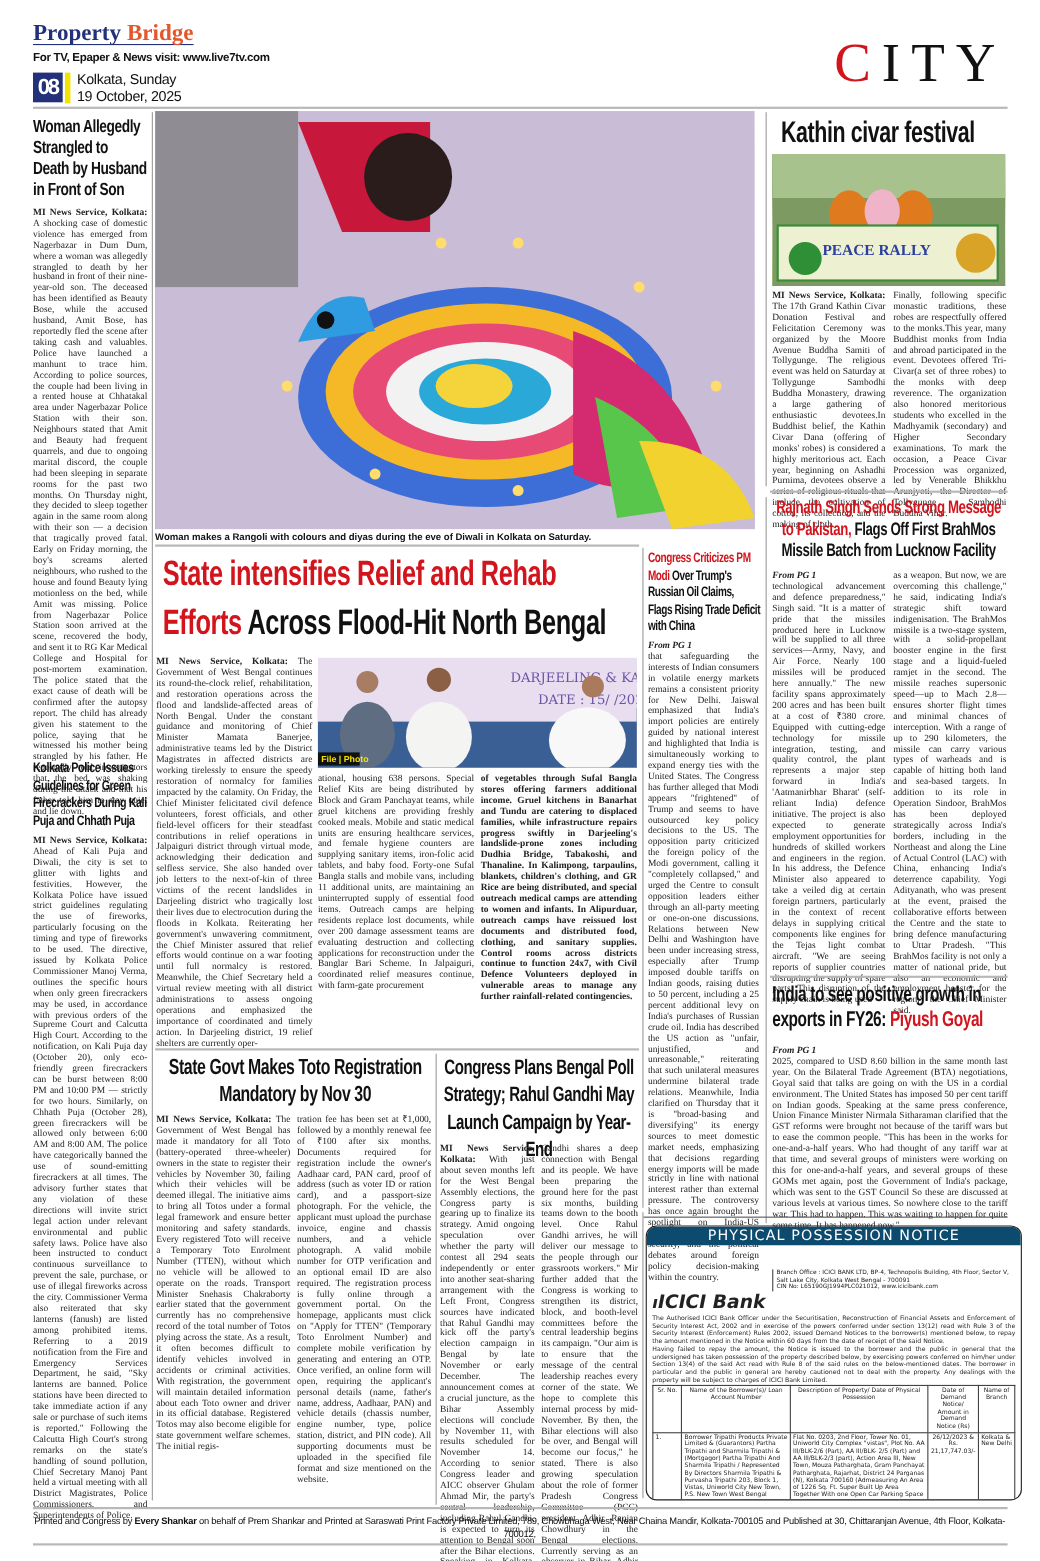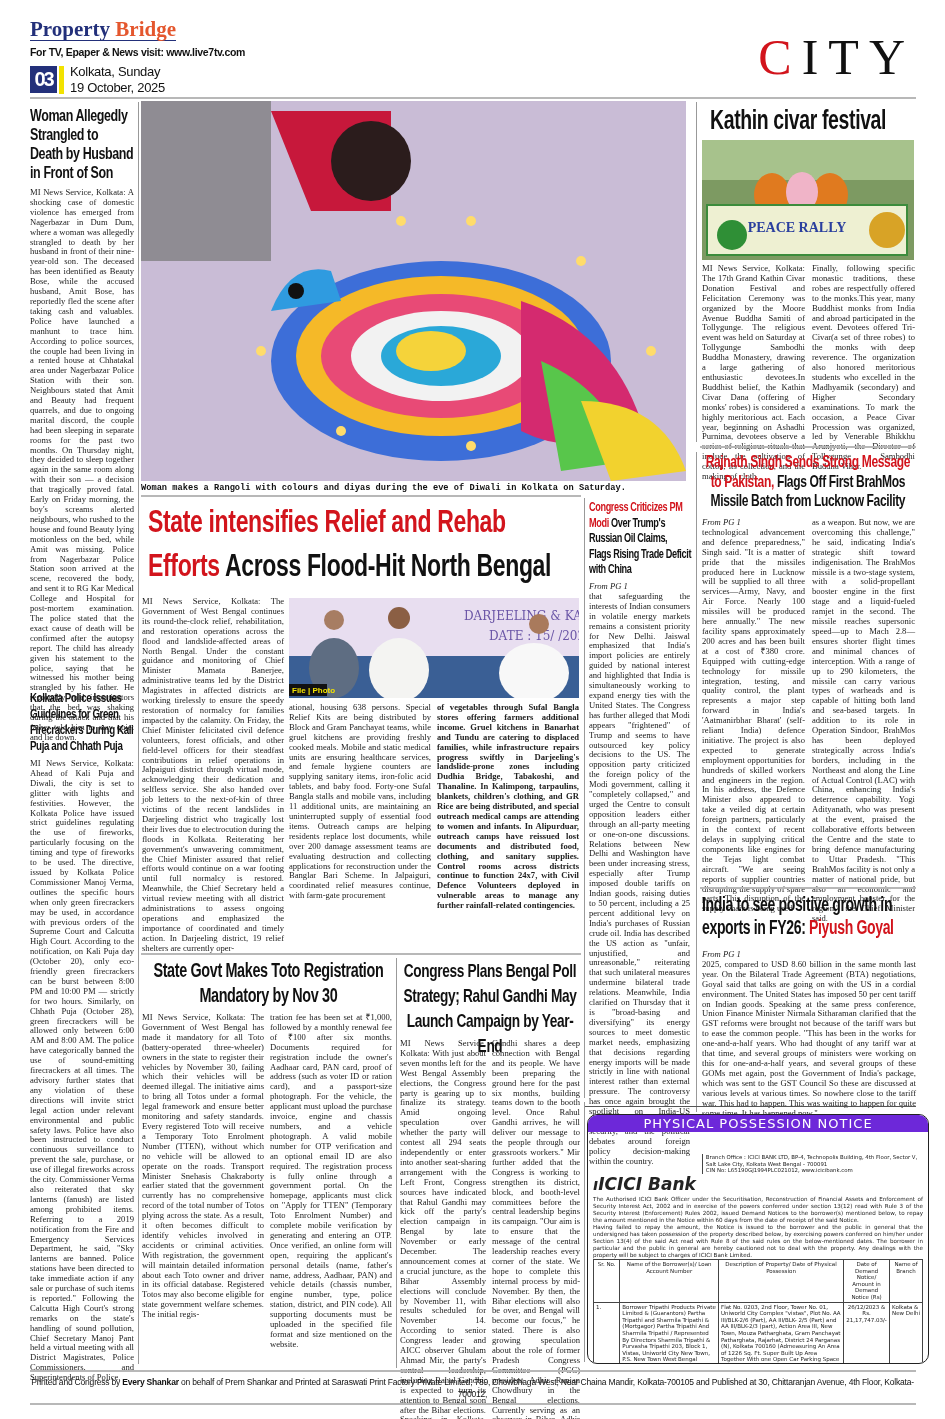--- a/index.html
+++ b/index.html
@@ -1,56 +1,56 @@
 <!DOCTYPE html>
 <html><head>
 <meta charset="utf-8">
 <style>
 *{box-sizing:border-box;margin:0;padding:0}
 body{width:945px;height:1419px;background:#fff;font-family:"DejaVu Serif",serif;color:#111;position:relative;overflow:hidden}
 .abs{position:absolute}
 .cond{font-family:"Liberation Sans",sans-serif;font-weight:bold;letter-spacing:-0.5px;transform-origin:left top}
 .body-text{font-family:"Liberation Serif",serif;font-size:8.6px;line-height:9.9px;text-align:justify;color:#222;hyphens:auto}
-.body-text b{font-weight:normal}
+.body-text b{font-weight:bold}
 .red{color:#d2141c}
 .vline{position:absolute;width:1px;background:#999}
 .hline{position:absolute;height:2px;background:#b8b8b8}
 
 .mast{left:30px;top:18px;font-family:"Liberation Serif",serif;font-weight:bold;font-size:21px;color:#23307a;border-bottom:1.5px solid #23307a;line-height:22px}
 .mast .india{color:#e4572e}
 .visit{left:30px;top:46px;font-family:"Liberation Sans",sans-serif;font-size:10.5px;font-weight:bold;letter-spacing:-0.3px}
 .pagebox{left:30px;top:66px;width:27px;height:27px;background:#23307a;color:#fff;font-family:"Liberation Sans",sans-serif;font-weight:bold;font-size:20px;line-height:27px;text-align:center;letter-spacing:-2px}
 .yellowbar{left:59px;top:66px;width:5px;height:28px;background:#f2e200}
 .dateline{left:70px;top:64px;font-family:"Liberation Sans",sans-serif;font-weight:normal;font-size:13px;line-height:16px;letter-spacing:-0.3px}
 .city{right:30px;top:32px;font-family:"Liberation Serif",serif;font-size:50px;letter-spacing:10px;line-height:50px}
 .city .c{color:#d2141c}
 
 .photo{overflow:hidden}
 .rangoli{left:141px;top:101px;width:545px;height:380px;background:linear-gradient(180deg,#d9cbe0 0%,#c8b8d4 40%,#a99cb8 100%)}
 .kathin-photo{left:702px;top:140px;width:212px;height:120px;background:linear-gradient(180deg,#b9d09a 0%,#8ba26c 30%,#e2d6c0 55%,#c9dba2 75%,#a8c173 100%)}
 .meeting-photo{left:289px;top:598px;width:290px;height:100px;background:linear-gradient(180deg,#eadff2 0%,#d9cfe8 45%,#3a5a8e 46%,#2e4a7a 100%)}
-.caption{font-family:Liberation Mono, monospace;font-weight:bold;font-size:8.7px;color:#111}
+.caption{font-family:Liberation Sans, sans-serif;font-weight:bold;font-size:8.7px;color:#111}
 
 .notice{left:587px;top:1114px;width:342px;height:250px;border:1.5px solid #222;border-radius:10px;overflow:hidden;font-family:"DejaVu Sans",sans-serif;color:#222}
-.notice-title{background:#6d28d9;color:#fff;text-align:center;font-size:13px;letter-spacing:1px;height:17px;line-height:17px;border-radius:8px 8px 0 0}
+.notice-title{background:#0c4a6e;color:#fff;text-align:center;font-size:13px;letter-spacing:1px;height:17px;line-height:17px;border-radius:8px 8px 0 0}
 .notice-body{font-size:5.6px;line-height:7px;padding:2px 5px}
 .notice table{border-collapse:collapse;width:100%;font-size:5.5px;line-height:6.6px}
 .notice td,.notice th{border:0.8px solid #444;padding:1px 2px;vertical-align:top;font-weight:normal;text-align:left}
 .notice th{text-align:center}
 .footer{left:30px;top:1376px;width:885px;text-align:center;font-family:"Liberation Sans",sans-serif;font-size:8.5px;line-height:12px;letter-spacing:-0.2px}
 </style>
 </head>
 <body>
 
 <div class="abs mast">
   <span>Property</span>
   <span class="india">Bridge</span>
 </div>
 <div class="abs visit">For TV, Epaper &amp; News visit: www.live7tv.com</div>
-<div class="abs pagebox">03</div>
+<div class="abs pagebox">08</div>
 <div class="abs yellowbar"></div>
 <div class="abs dateline">
   <div>Kolkata, Sunday</div>
   <div>19 October, 2025</div>
 </div>
 <div class="abs city"><span class="c">C</span><span>ITY</span></div>
 <div class="hline" style="left:30px;top:97px;width:886px;"></div>
 
 <div class="abs" style="left:30px;top:106px;width:104px;">
   <div class="cond" style="font-size:16px;line-height:19px;transform:scaleX(0.78);width:133px;">Woman Allegedly Strangled to Death by Husband in Front of Son</div>

